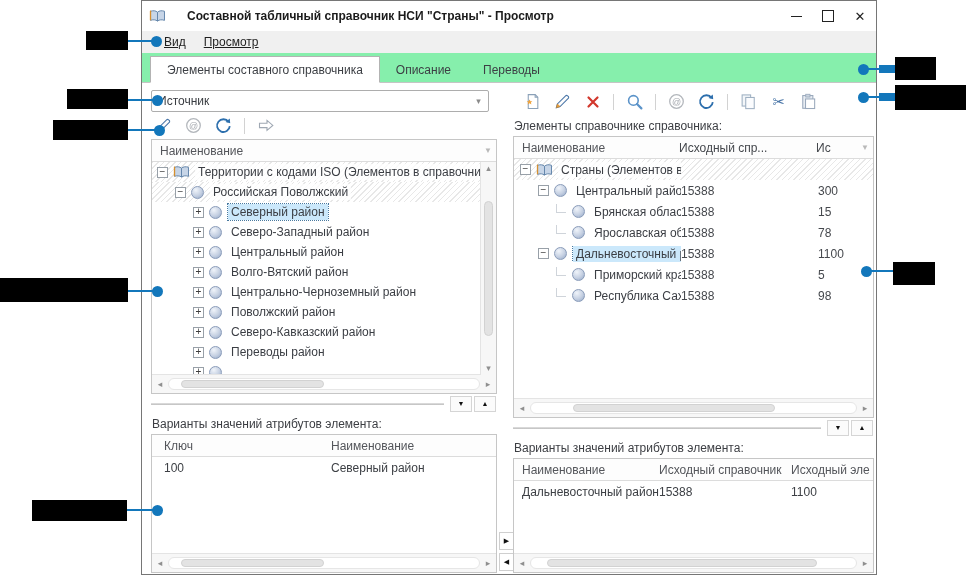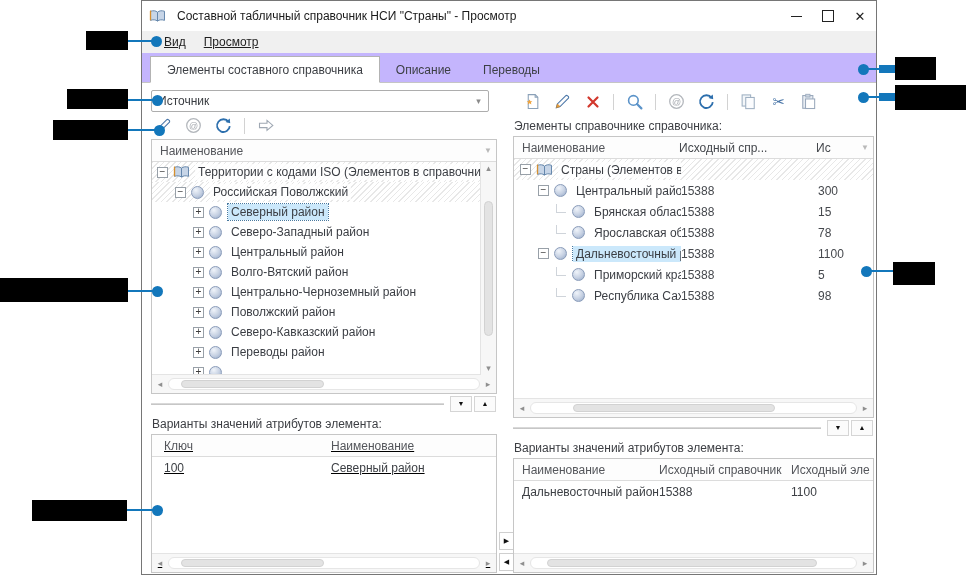--- a/index.html
+++ b/index.html
@@ -3,29 +3,29 @@
 <meta charset="utf-8">
 <style>
   html,body{margin:0;padding:0;background:#fff;}
   body{width:966px;height:581px;font-family:"Liberation Sans",sans-serif;-webkit-font-smoothing:antialiased;}
   .canvas{position:relative;width:966px;height:581px;background:#fff;overflow:hidden;}
 
   
   .window{position:absolute;left:141px;top:0;width:736px;height:575px;background:#fff;
           border:1px solid #767676;box-sizing:border-box;display:flex;flex-direction:column;}
   .titlebar{height:30px;flex:none;display:flex;align-items:center;padding-left:7px;font-size:12px;color:#1b1b1b;}
-  .titlebar .app-title{margin-left:6px;}
+  .titlebar .app-title{margin-left:16px;font-weight:bold;}
   .winbtns{margin-left:auto;display:flex;height:100%;}
   .winbtn{width:32px;display:flex;align-items:center;justify-content:center;color:#222;}
   .g-min{display:block;width:11px;border-top:1px solid #222;}
   .g-max{display:block;width:10px;height:10px;border:1px solid #222;}
   .g-close{font-size:13px;line-height:1;color:#222;}
   .menubar{height:22px;flex:none;background:#f0f0f0;display:flex;align-items:center;padding-left:13px;font-size:12px;color:#1f1f1f;}
   .menu-item{padding:2px 9px;text-decoration:underline;}
-  .tabstrip{height:29px;flex:none;display:flex;align-items:flex-end;padding-left:8px;border-bottom:1px solid #c5c5c5;background:#c4b5fd;}
+  .tabstrip{height:29px;flex:none;display:flex;align-items:flex-end;padding-left:8px;border-bottom:1px solid #c5c5c5;background:#86efac;}
   .tab{height:25px;display:flex;align-items:center;padding:0 16px;font-size:12px;color:#3c3f44;}
   .tab.active{border:1px solid #b3b3b3;border-bottom:1px solid #fff;margin-bottom:-1px;background:#fff;}
 
   
   .content{flex:1;display:flex;min-height:0;}
   .left-col{width:356px;flex:none;box-sizing:border-box;padding:7px 1px 1px 9px;display:flex;flex-direction:column;}
   .divider{width:15px;flex:none;position:relative;}
   .collapse-btns{position:absolute;left:1px;bottom:3px;display:flex;flex-direction:column;gap:3px;}
   .cbtn{width:13px;height:16px;border:1px solid #cfcfcf;background:#fff;display:flex;align-items:center;justify-content:center;font-size:7px;color:#111;}
   .right-col{flex:1;box-sizing:border-box;padding:5px 2px 1px 0;display:flex;flex-direction:column;min-width:0;}
@@ -256,21 +256,21 @@
           </div>
         </div>
 
         <div class="vsplit">
           <div class="splitline"></div>
           <span class="splitbtn">▼</span>
           <span class="splitbtn">▲</span>
         </div>
 
         <div class="panel-label">Варианты значений атрибутов элемента:</div>
-        <div class="databox" style="flex:1;text-decoration:underline;">
+        <div class="databox" style="flex:1;">
           <div class="grid-header">
             <span class="tcell" style="width:179px;padding-left:12px;box-sizing:border-box;">Ключ</span>
             <span class="tcell" style="flex:1;">Наименование</span>
           </div>
           <div id="left-attrs-rows">
               <div class="trow">
                 <span class="tcell" style="width: 179px; padding-left: 12px; box-sizing: border-box;">100</span>
                 <span class="tcell" style="flex: 1 1 0%; min-width: 0px;">Северный район</span>
               </div>
             </div>

